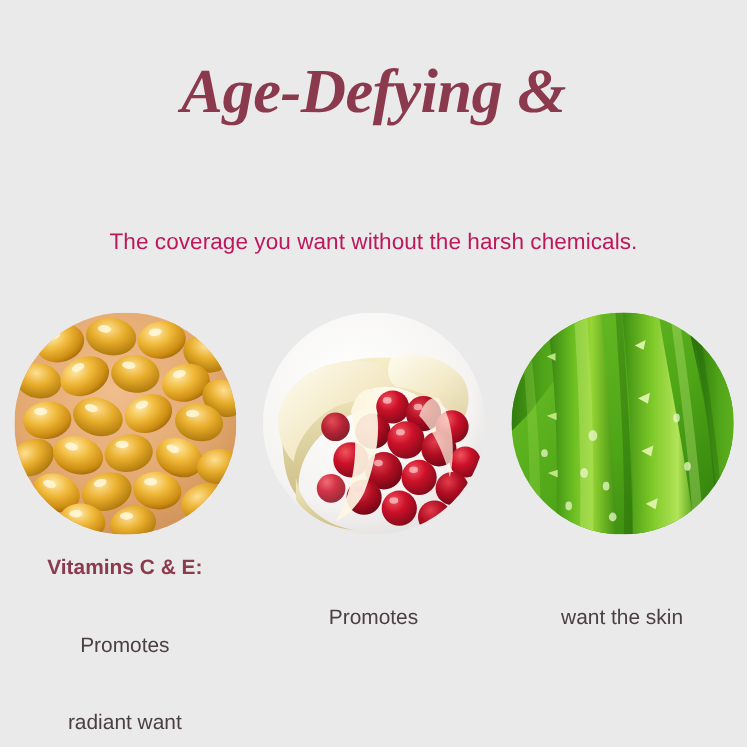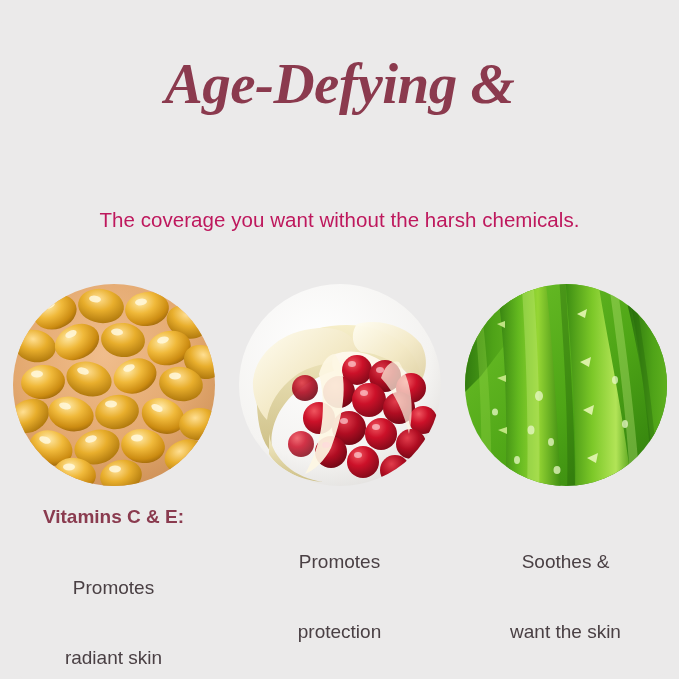--- a/index.html
+++ b/index.html
@@ -185,21 +185,21 @@
             <ellipse cx="124" cy="154" rx="6" ry="3.4"></ellipse>
             <ellipse cx="56" cy="183" rx="6" ry="3.4"></ellipse>
             <ellipse cx="102" cy="185" rx="6" ry="3.4"></ellipse>
           </g>
         </svg>
       </div>
       <div class="caption">
         <span class="caption-title">Vitamins C &amp; E:</span>
         <span class="caption-desc">
           <span class="ln">Promotes</span>
-          <span class="ln">radiant skin</span>
+          <span class="ln">radiant want</span>
         </span>
       </div>
     </div>
 
     <div class="ingredient">
       <div class="photo">
         <svg viewBox="0 0 202 202" xmlns="http://www.w3.org/2000/svg" aria-hidden="true">
           <defs>
             <radialGradient id="pBg" cx="40%" cy="32%" r="78%">
               <stop offset="0%" stop-color="#ffffff"></stop>
@@ -264,21 +264,20 @@
             <ellipse cx="105" cy="137" rx="4" ry="3"></ellipse>
             <ellipse cx="137" cy="143" rx="4" ry="3"></ellipse>
             <ellipse cx="87" cy="161" rx="4" ry="3"></ellipse>
             <ellipse cx="119" cy="171" rx="4" ry="3"></ellipse>
           </g>
         </svg>
       </div>
       <div class="caption">
         <span class="caption-desc">
           <span class="ln">Promotes</span>
-          <span class="ln">protection</span>
         </span>
       </div>
     </div>
 
     <div class="ingredient">
       <div class="photo">
         <svg viewBox="0 0 202 202" xmlns="http://www.w3.org/2000/svg" aria-hidden="true">
           <defs>
             <linearGradient id="aBg" x1="0" y1="0" x2="1" y2="1">
               <stop offset="0%" stop-color="#6fc22a"></stop>
@@ -339,20 +338,19 @@
             <ellipse cx="150" cy="96" rx="3" ry="4"></ellipse>
             <ellipse cx="160" cy="140" rx="3" ry="4"></ellipse>
           </g>
 
           <path d="M94 -10 C98 60 104 130 102 212 L110 212 C110 130 104 58 100 -10 Z" fill="#1f5c09" opacity="0.35"></path>
           <path d="M164 8 C174 64 184 132 188 212 L194 212 C190 130 178 62 170 6 Z" fill="#1f5c09" opacity="0.3"></path>
         </svg>
       </div>
       <div class="caption">
         <span class="caption-desc">
-          <span class="ln">Soothes &amp;</span>
           <span class="ln">want the skin</span>
         </span>
       </div>
     </div>
 
   </div>
 </div>
 
 </body></html>

